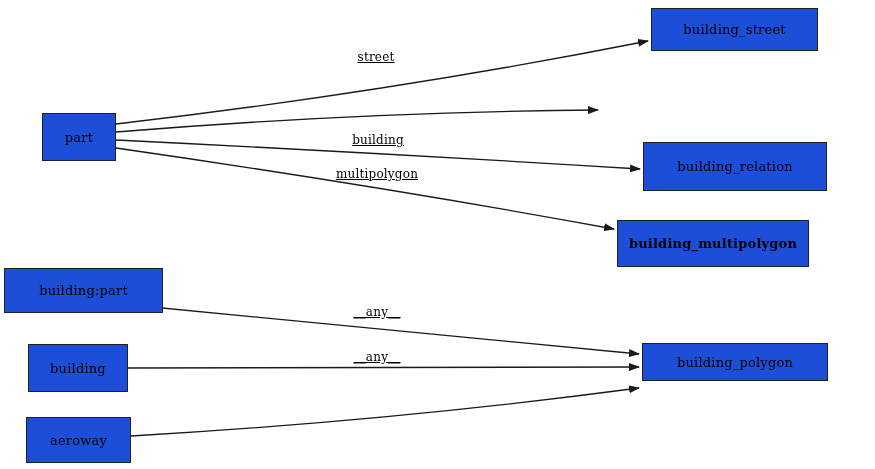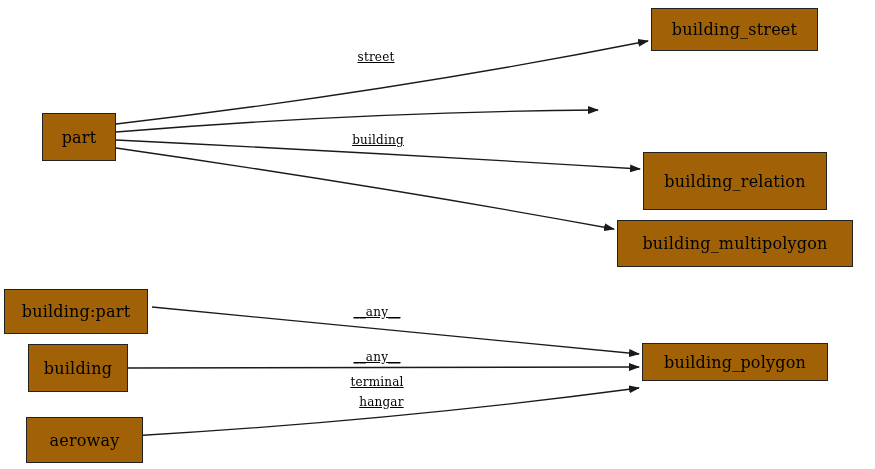--- a/index.html
+++ b/index.html
@@ -18,38 +18,38 @@
     width: 875px; height: 469px;
   }
   #edges-svg path.edge {
     fill: none;
     stroke: #1a1a1a;
     stroke-width: 1.3;
   }
   .node {
     position: absolute;
     box-sizing: border-box;
-    background: #a16207;
+    background: #1d4ed8;
     border: 1.6px solid #222222;
     display: flex;
     align-items: center;
     justify-content: center;
-    font-size: 16px;
+    font-size: 13px;
     white-space: nowrap;
     letter-spacing: 0.2px;
   }
   
   #n-type      { left: 42px;  top: 113px; width: 74px;  height: 48px; }
   #n-street    { left: 651px; top: 8px;   width: 167px; height: 43px; }
   #n-assoc     { left: 601px; top: 77px;  width: 268px; height: 48px; }
-  #n-relation  { left: 643px; top: 152px; width: 184px; height: 58px; }
-  #n-multi     { left: 617px; top: 220px; width: 236px; height: 47px; }
-  #n-part      { left: 4px;   top: 289px; width: 144px; height: 45px; }
+  #n-relation  { left: 643px; top: 142px; width: 184px; height: 49px; }
+  #n-multi     { left: 617px; top: 220px; width: 192px; height: 47px; font-weight: bold; }
+  #n-part      { left: 4px;   top: 268px; width: 159px; height: 45px; }
   #n-building  { left: 28px;  top: 344px; width: 100px; height: 48px; }
-  #n-aeroway   { left: 26px;  top: 417px; width: 117px; height: 46px; }
+  #n-aeroway   { left: 26px;  top: 417px; width: 105px; height: 46px; }
   #n-polygon   { left: 642px; top: 343px; width: 186px; height: 38px; }
 
   .edge-label {
     position: absolute;
     transform: translateX(-50%);
     font-size: 12px;
     line-height: 20px;
     text-align: right;
     white-space: pre-line;
     letter-spacing: 0.2px;
@@ -88,18 +88,17 @@
   <div class="node" id="n-street">building_street</div>
   <div class="node" id="n-relation">building_relation</div>
   <div class="node" id="n-multi">building_multipolygon</div>
   <div class="node" id="n-part">building:part</div>
   <div class="node" id="n-building">building</div>
   <div class="node" id="n-aeroway">aeroway</div>
   <div class="node" id="n-polygon">building_polygon</div>
 
   <span class="edge-label" id="el-street">street</span>
   <span class="edge-label" id="el-building">building</span>
+  <span class="edge-label" id="el-multi">multipolygon</span>
   <span class="edge-label" id="el-any-part">__any__</span>
   <span class="edge-label" id="el-any-bld">__any__</span>
-  <span class="edge-label" id="el-term-hgr">terminal
-hangar</span>
 
 </div>
 
 </body></html>

